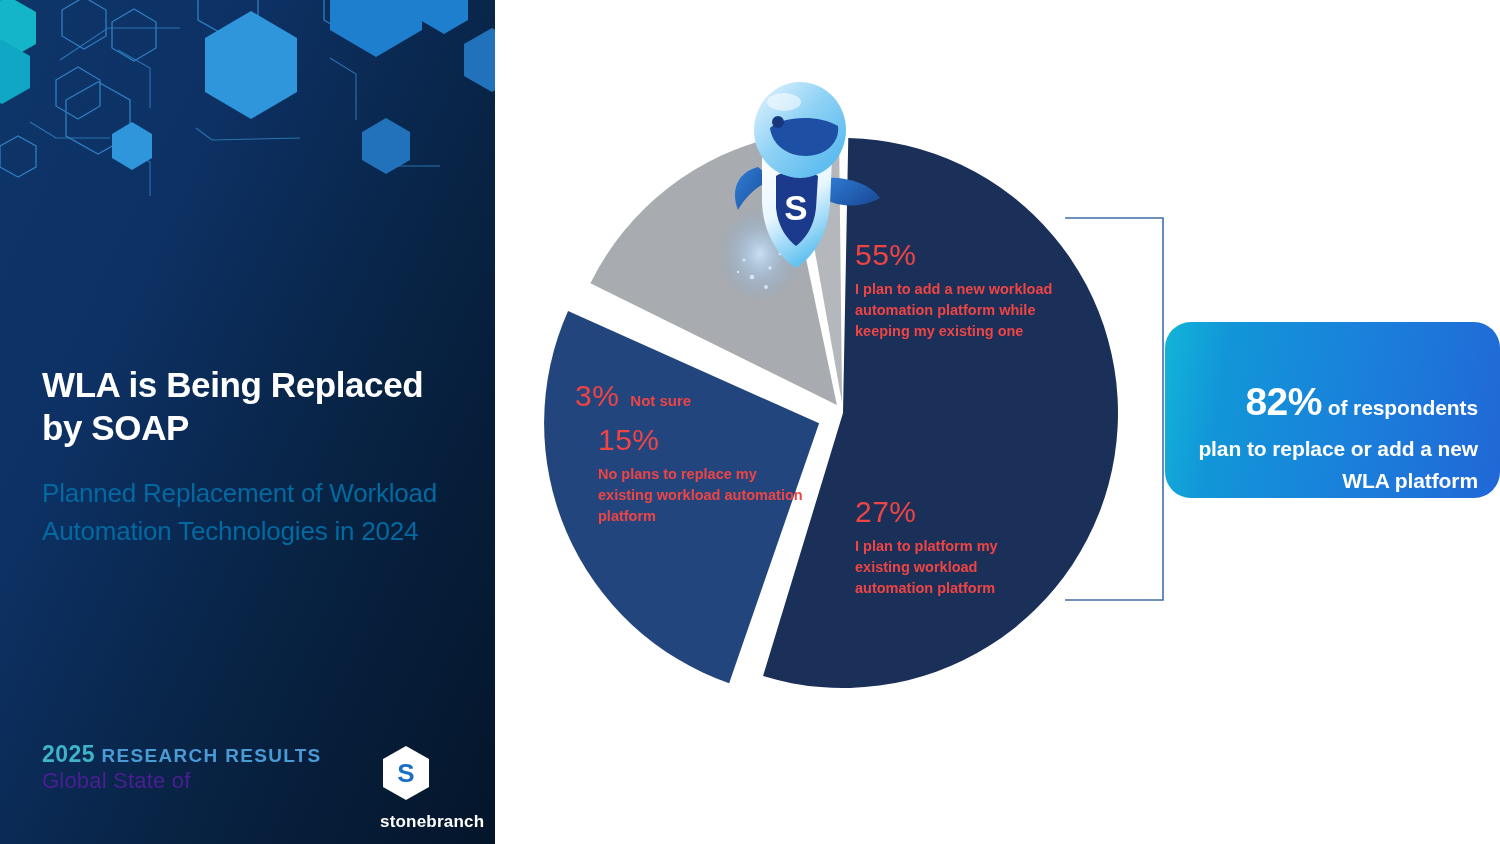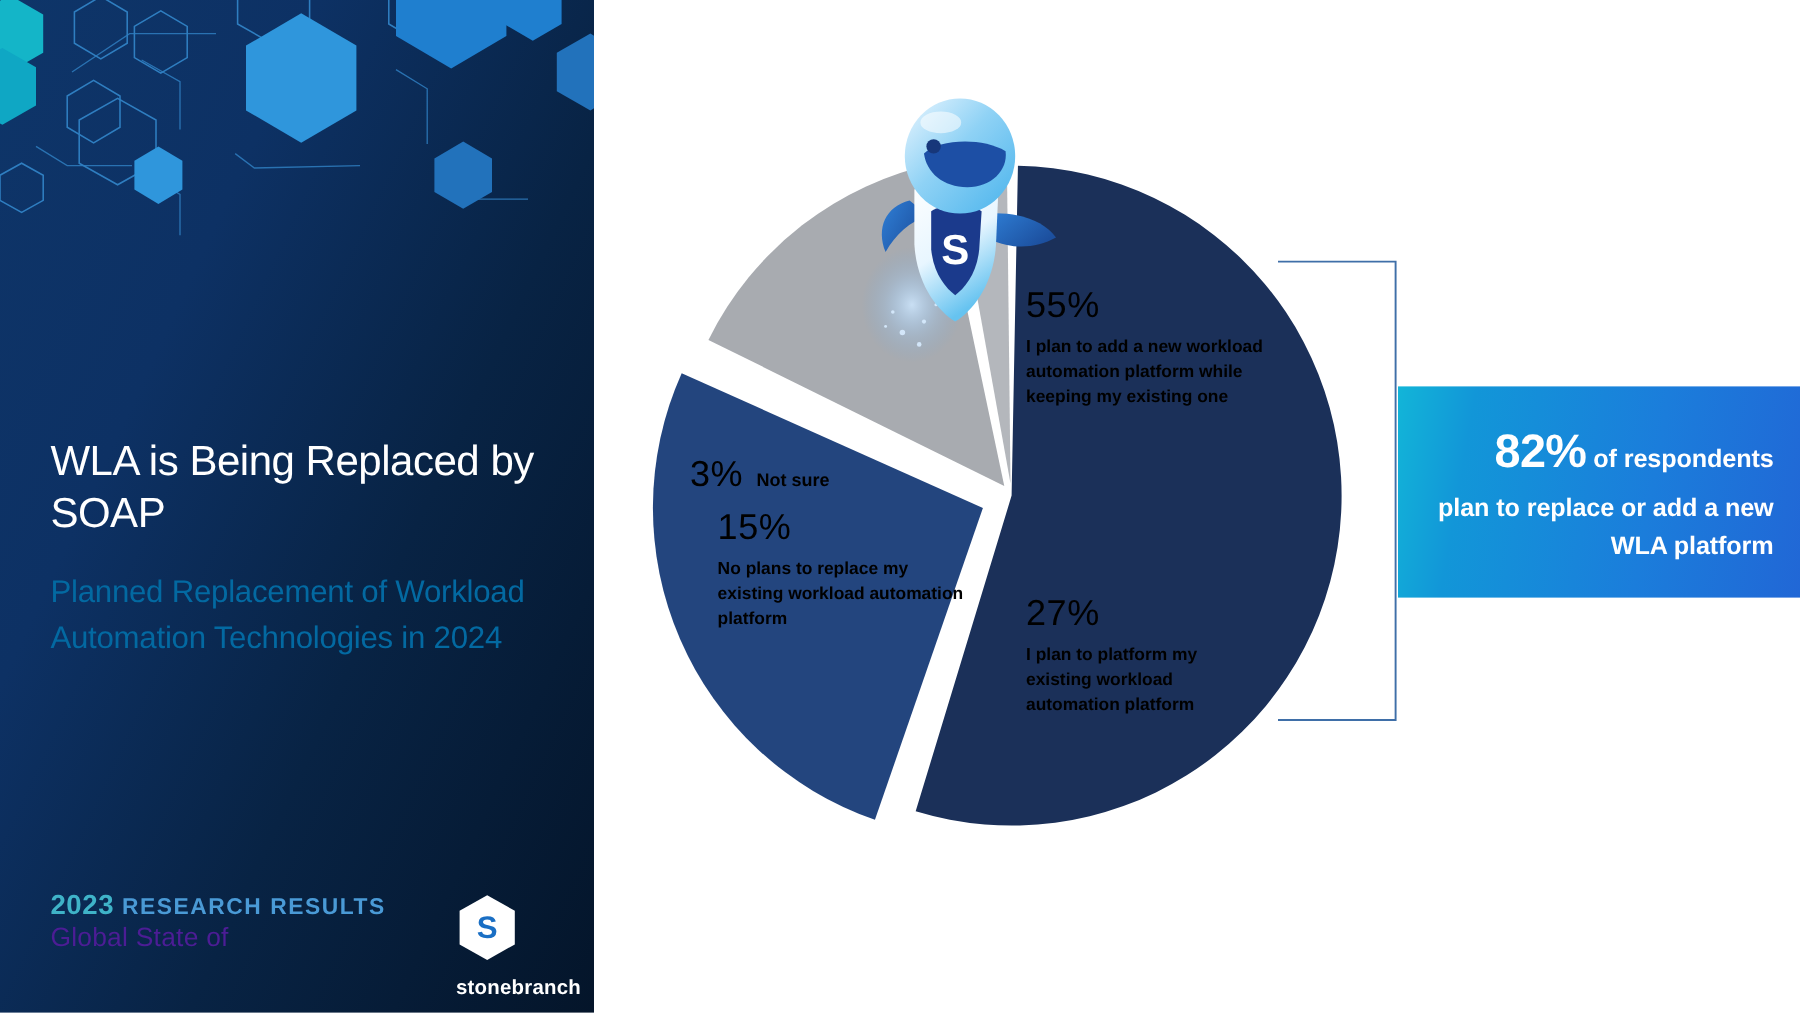--- a/index.html
+++ b/index.html
@@ -20,21 +20,21 @@
   #left-panel-bg{
     position:absolute; inset:0;
     background:linear-gradient(115deg,#0e3569 0%,#0d3164 30%,#082344 62%,#04152a 100%);
   }
   #hex-pattern{ position:absolute; left:0; top:0; width:495px; height:235px; }
 
   #title-block{
     position:absolute; left:42px; top:364px; width:430px;
   }
   #page-title{
-    font-size:35px; font-weight:normal; color:#ffffff; line-height:1.22;
+    font-size:35px; font-weight:bold; color:#ffffff; line-height:1.22;
     letter-spacing:-0.4px;
   }
   #page-subtitle{
     margin-top:26px;
     font-size:26px; font-weight:normal; color:#0369a1; line-height:1.46;
     letter-spacing:-0.2px;
   }
 
   #footer-block{ position:absolute; left:42px; top:742px; width:420px; }
   #footer-line1{ font-size:23px; line-height:1.12; white-space:nowrap; }
@@ -48,37 +48,38 @@
   #brand-wordmark{
     margin-top:6px; color:#ffffff; font-size:17px; font-weight:bold; letter-spacing:0.2px;margin-left:24px;
   }
 
   
   #chart-area{ position:absolute; left:495px; top:0; width:1005px; height:844px; }
   #pie-svg{ position:absolute; left:45px; top:125px; }
   #mascot-svg{ position:absolute; left:205px; top:72px; }
   #bracket-svg{ position:absolute; left:570px; top:205px; }
 
-  .slice-label{ position:absolute; color:#000000; }
+  .slice-label{ position:absolute; color:#ef4444; }
   .slice-pct{ font-size:30px; font-weight:300; letter-spacing:0.5px; line-height:1; }
   .slice-desc{ font-size:14.5px; font-weight:bold; line-height:1.44; margin-top:9px; }
 
   #label-55{ left:360px; top:240px; width:235px; }
   #label-27{ left:360px; top:497px; width:200px; }
   #label-15{ left:103px; top:425px; width:205px; }
   #label-3 { left:80px;  top:381px; width:220px;
              display:flex; align-items:baseline; gap:11px; }
   #label-3 .slice-desc{ margin-top:0; font-size:15px; }
 
   
   #callout-box{
     position:absolute; left:1165px; top:322px; width:335px; height:176px;
     background:linear-gradient(100deg,#12b5d8 0%,#1296d8 18%,#1b7ddb 62%,#2167d6 100%);
-    display:flex; align-items:center; justify-content:center;
+    display:flex; align-items:flex-end; justify-content:center;
     padding:0 22px 0 32px;
+    border-radius:26px;
   }
   #callout-text{
     color:#ffffff; font-size:21px; font-weight:bold; line-height:1.55;
     text-align:right; letter-spacing:-0.1px;
   }
   #callout-big{ font-size:39px; font-weight:bold; letter-spacing:-0.5px; }
 </style>
 </head>
 <body>
 
@@ -127,21 +128,21 @@
     </g>
   </svg>
 
   <div id="title-block">
     <div id="page-title">WLA is Being Replaced by SOAP</div>
     <div id="page-subtitle">Planned Replacement of Workload Automation Technologies in 2024</div>
   </div>
 
   <div id="footer-block">
     <div id="footer-line1">
-      <span id="footer-year">2023</span>
+      <span id="footer-year">2025</span>
       <span id="footer-research">RESEARCH RESULTS</span>
     </div>
     <div id="footer-line2">Global State of</div>
   </div>
 
   <div id="brand-logo">
     <svg width="54" height="58" viewBox="0 0 54 58">
       <polygon points="27,2 50,15 50,43 27,56 4,43 4,15" fill="#ffffff"></polygon>
       <text x="27" y="38" text-anchor="middle" font-family="Liberation Sans, sans-serif" font-size="26" font-weight="bold" fill="#1a6fc4">S</text>
     </svg>

